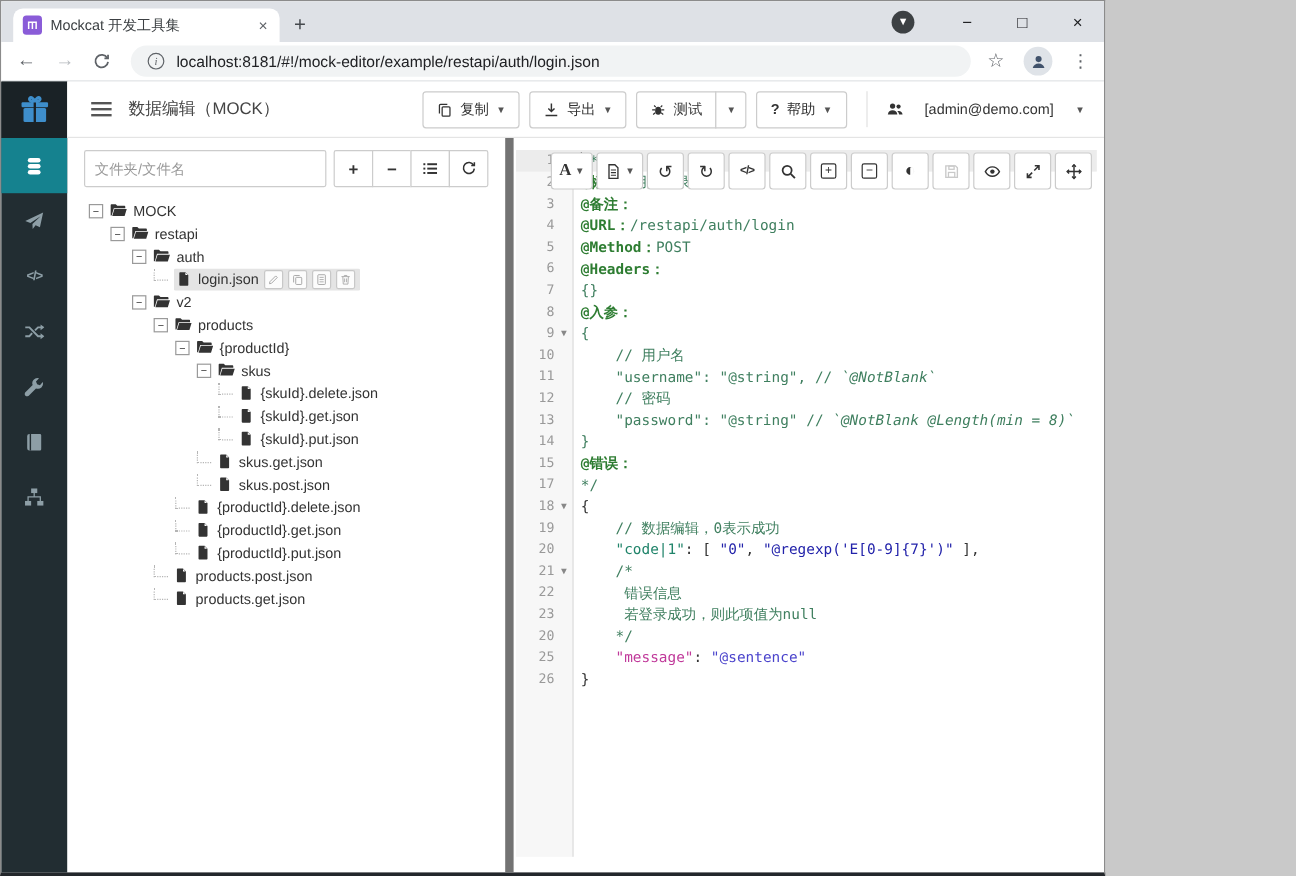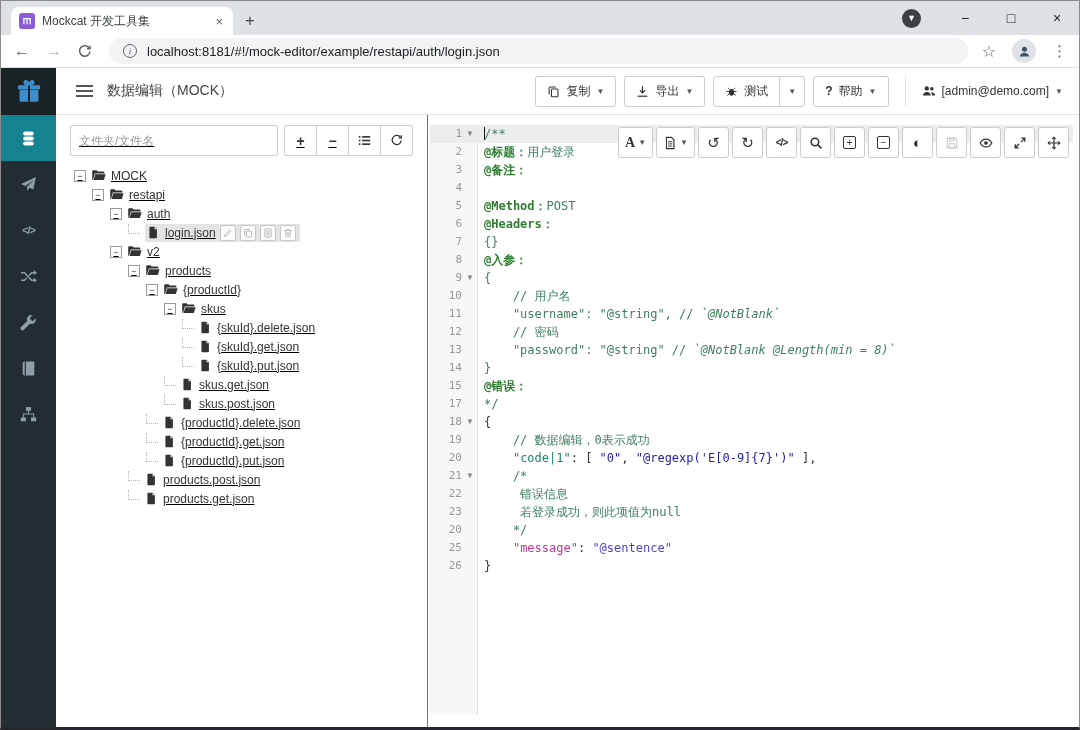--- a/index.html
+++ b/index.html
@@ -1,17 +1,17 @@
 <!DOCTYPE html>
 <html><head>
 <meta charset="utf-8">
 <style>
   * { margin:0; padding:0; box-sizing:border-box; }
   body { background:#c9c9c9; font-family:"Liberation Sans", sans-serif; }
-  #window { width:1080px; height:730px; background:#fff; border:1px solid #8b8b8b; border-bottom:3px solid #23272b; position:relative; overflow:hidden; }
+  #window { width:921px; height:730px; background:#fff; border:1px solid #8b8b8b; border-bottom:3px solid #23272b; position:relative; overflow:hidden; }
 
   
   .titlebar { height:34px; background:#dee1e6; display:flex; align-items:flex-end; position:relative; }
   .tab { width:222px; height:28px; background:#fff; border-radius:8px 8px 0 0; margin-left:10px; display:flex; align-items:center; padding:0 8px; gap:7px; }
   .favicon { width:16px; height:16px; border-radius:3px; background:#8a5cd8; display:flex; align-items:center; justify-content:center; flex:none; }
   .tab-title { font-size:12px; color:#3c4043; flex:1; white-space:nowrap; overflow:hidden; }
   .tab-close { font-size:13px; color:#5f6368; cursor:default; padding:0 2px; }
   .newtab { font-size:17px; color:#45494d; margin:0 0 4px 12px; }
   .title-right { position:absolute; right:12px; top:0; height:34px; display:flex; align-items:center; gap:26px; }
   .upd-circle { width:19px; height:19px; border-radius:50%; background:#3c4043; color:#fff; display:flex; align-items:center; justify-content:center; font-size:9px; margin-right:8px; }
@@ -39,26 +39,26 @@
   .burger div { width:17px; height:2px; background:#555; }
   .app-title { font-size:14px; color:#444; }
   .hdr-actions { margin-left:auto; display:flex; gap:8px; }
   .btn { display:inline-flex; align-items:center; gap:6px; height:31px; padding:0 11px; background:#fff; border:1px solid #ccc; border-radius:3px; font-size:12px; color:#333; }
   .btn b { font-weight:bold; font-size:12px; }
   .caret { font-size:8px; color:#555; }
   .split { display:flex; }
   .split .btn:first-child { border-radius:3px 0 0 3px; }
   .split .btn:last-child { border-radius:0 3px 3px 0; margin-left:-1px; padding:0 8px; }
   .hdr-divider { width:1px; height:30px; background:#e2e2e2; margin:0 8px; }
-  .user-btn { display:inline-flex; align-items:center; gap:6px; font-size:12px; color:#333; }
+  .user-btn { display:inline-flex; align-items:center; gap:18px; font-size:12px; color:#333; }
 
   .content { flex:1; display:flex; min-height:0; }
 
   
-  .tree-panel { width:372px; flex:none; border-right:1px solid #737373; padding:10px 14px; overflow:hidden;text-decoration:underline; }
+  .tree-panel { width:372px; flex:none; border-right:7px solid #737373; padding:10px 14px; overflow:hidden; }
   .search-row { display:flex; }
   .search-input { flex:1; height:31px; border:1px solid #ccc; border-radius:2px; padding:0 8px; font-size:12px; color:#333; outline:none; min-width:0; }
   .search-input::placeholder { color:#9a9a9a; }
   .tool-group { display:flex; margin-left:6px; }
   .tg-btn { width:33px; height:31px; background:#fff; border:1px solid #ccc; margin-left:-1px; display:flex; align-items:center; justify-content:center; font-size:14px; color:#333; font-weight:bold; }
   .tg-btn:first-child { margin-left:0; border-radius:2px 0 0 2px; }
   .tg-btn:last-child { border-radius:0 2px 2px 0; }
   .tree { margin-top:10px; font-size:12px; color:#333; }
   .tnode { display:flex; align-items:center; height:19px; white-space:nowrap; }
   .indent { flex:none; }
@@ -568,21 +568,21 @@
             </div>
         </div>
 
         <div class="editor-panel">
           <div class="editor-box">
             <div class="gutter-strip"></div>
             <div id="code-lines">
                 <div class="code-line active"><span class="ln"><span class="ln-num">1</span><span class="ln-fold">▼</span></span><span class="code-text"><span class="cursor"></span><span class="s-comment">/**</span></span></div>
                 <div class="code-line"><span class="ln"><span class="ln-num">2</span><span class="ln-fold"></span></span><span class="code-text"><span class="s-tag">@标题：</span><span class="s-comment">用户登录</span></span></div>
                 <div class="code-line"><span class="ln"><span class="ln-num">3</span><span class="ln-fold"></span></span><span class="code-text"><span class="s-tag">@备注：</span></span></div>
-                <div class="code-line"><span class="ln"><span class="ln-num">4</span><span class="ln-fold"></span></span></div>
+                <div class="code-line"><span class="ln"><span class="ln-num">4</span><span class="ln-fold"></span></span><span class="code-text"><span class="s-tag">@URL：</span><span class="s-comment">/restapi/auth/login</span></span></div>
                 <div class="code-line"><span class="ln"><span class="ln-num">5</span><span class="ln-fold"></span></span><span class="code-text"><span class="s-tag">@Method：</span><span class="s-comment">POST</span></span></div>
                 <div class="code-line"><span class="ln"><span class="ln-num">6</span><span class="ln-fold"></span></span><span class="code-text"><span class="s-tag">@Headers：</span></span></div>
                 <div class="code-line"><span class="ln"><span class="ln-num">7</span><span class="ln-fold"></span></span><span class="code-text"><span class="s-comment">{}</span></span></div>
                 <div class="code-line"><span class="ln"><span class="ln-num">8</span><span class="ln-fold"></span></span><span class="code-text"><span class="s-tag">@入参：</span></span></div>
                 <div class="code-line"><span class="ln"><span class="ln-num">9</span><span class="ln-fold">▼</span></span><span class="code-text"><span class="s-comment">{</span></span></div>
                 <div class="code-line"><span class="ln"><span class="ln-num">10</span><span class="ln-fold"></span></span><span class="code-text"><span class="s-comment">    // 用户名</span></span></div>
                 <div class="code-line"><span class="ln"><span class="ln-num">11</span><span class="ln-fold"></span></span><span class="code-text"><span class="s-comment">    "username": "@string", // </span><span class="s-comment-em">`@NotBlank`</span></span></div>
                 <div class="code-line"><span class="ln"><span class="ln-num">12</span><span class="ln-fold"></span></span><span class="code-text"><span class="s-comment">    // 密码</span></span></div>
                 <div class="code-line"><span class="ln"><span class="ln-num">13</span><span class="ln-fold"></span></span><span class="code-text"><span class="s-comment">    "password": "@string" // </span><span class="s-comment-em">`@NotBlank @Length(min = 8)`</span></span></div>
                 <div class="code-line"><span class="ln"><span class="ln-num">14</span><span class="ln-fold"></span></span><span class="code-text"><span class="s-comment">}</span></span></div>

